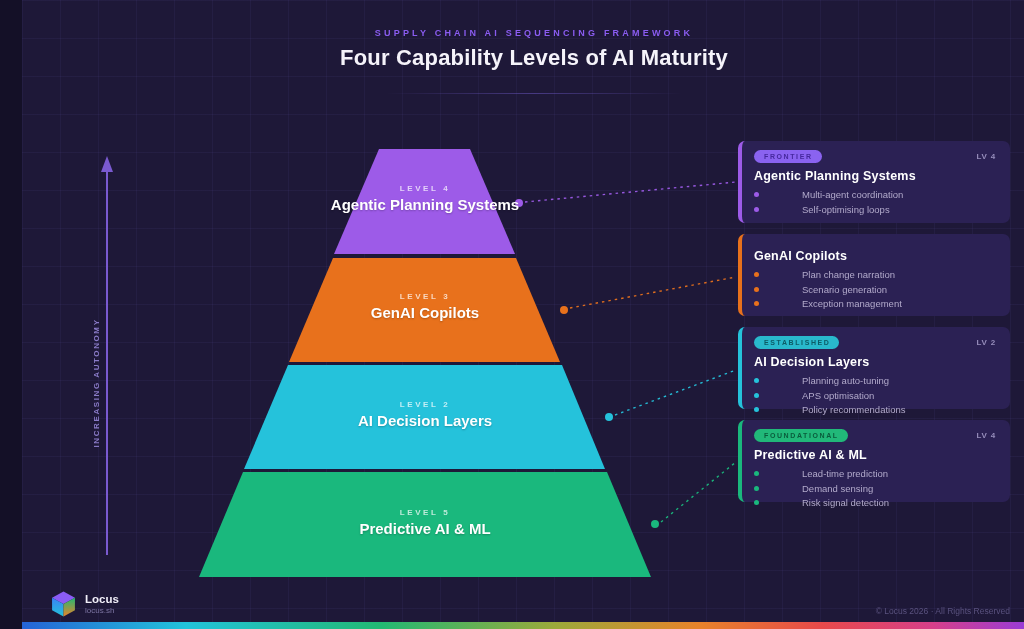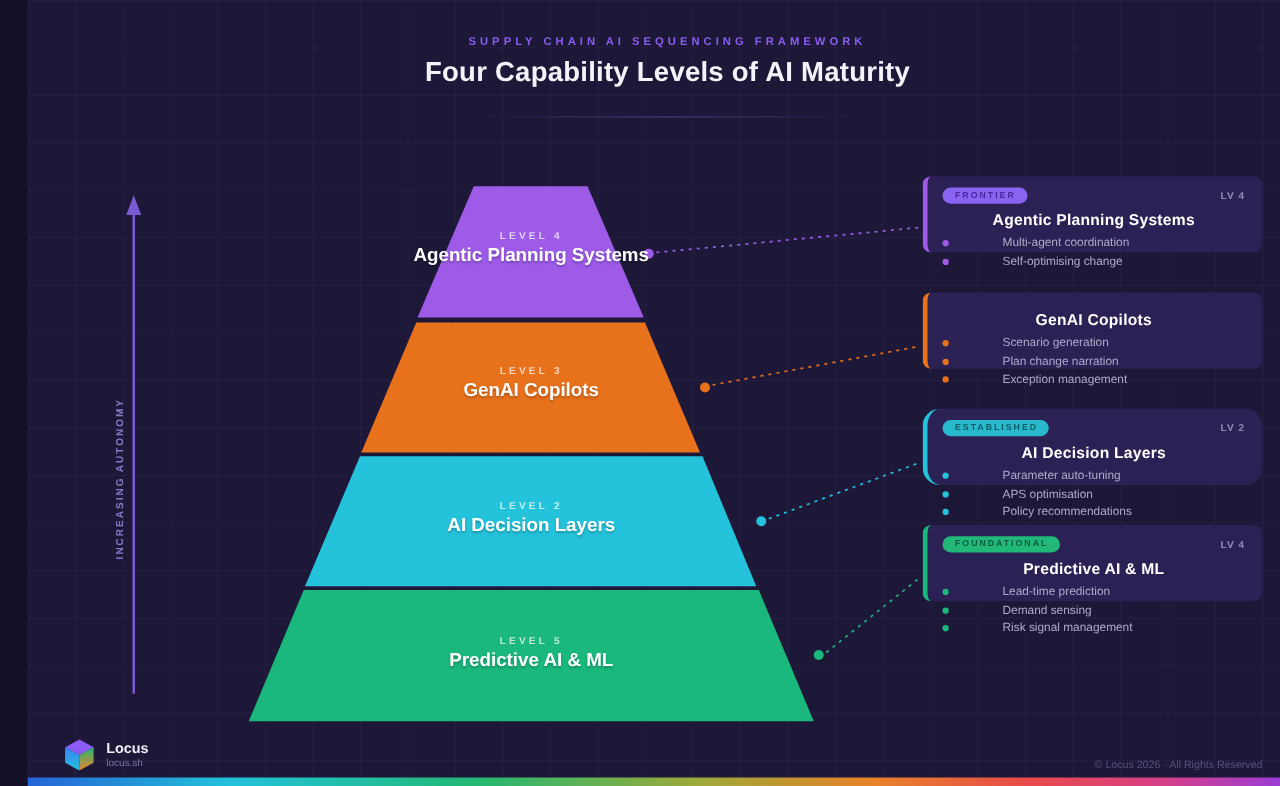--- a/index.html
+++ b/index.html
@@ -26,23 +26,23 @@
     width:96px;text-align:center;font-size:8px;font-weight:bold;letter-spacing:1.6px;color:#8a7bc8;white-space:nowrap;}
   
   .svg-layer{position:absolute;left:0;top:0;width:1024px;height:629px;}
   .pyr-poly{stroke:none;}
   .connector{fill:none;stroke-width:1.4;stroke-dasharray:2.5 4;opacity:0.95;}
   
   .level-label-block{position:absolute;left:253px;width:300px;text-align:center;color:#ffffff;}
   .level-tag{font-size:8px;font-weight:bold;letter-spacing:2.6px;color:rgba(255,255,255,0.72);}
   .level-title{margin-top:3px;font-size:15px;font-weight:bold;color:#ffffff;text-shadow:0 1px 2px rgba(0,0,0,0.25);white-space:nowrap;}
   
-  .card{position:absolute;left:716px;width:272px;height:61px;box-sizing:border-box;
+  .card{position:absolute;left:716px;width:272px;height:82px;box-sizing:border-box;
     background:#2b2154;border-radius:7px;border-left:4px solid #fff;
-    padding:9px 14px 8px 12px;text-align:center;}
+    padding:9px 14px 8px 12px;}
   .card-top{display:flex;align-items:center;justify-content:space-between;}
   .badge{display:inline-block;font-size:7px;font-weight:bold;letter-spacing:1.6px;
     padding:3px 9px 3px 10px;border-radius:999px;}
   .lv{font-size:8px;font-weight:bold;letter-spacing:0.8px;color:#968dbb;}
   .card-title{margin-top:6px;font-size:12.5px;font-weight:bold;color:#ffffff;letter-spacing:0.2px;}
   .bullets{margin-top:6px;}
   .bullet{display:flex;align-items:center;margin-top:3.5px;}
   .bullet-dot{width:5px;height:5px;border-radius:50%;margin-right:8px;flex:none;}
   .bullet-text{font-size:9.5px;color:#b2aacb;padding-left:35px;}
   
@@ -120,53 +120,53 @@
       <span class="lv">LV 4</span>
     </div>
     <div class="card-title">Agentic Planning Systems</div>
     <div class="bullets">
       <div class="bullet">
         <span class="bullet-dot" style="background-color: rgb(157, 91, 232);"></span>
         <span class="bullet-text">Multi-agent coordination</span>
       </div>
       <div class="bullet">
         <span class="bullet-dot" style="background-color: rgb(157, 91, 232);"></span>
-        <span class="bullet-text">Self-optimising change</span>
+        <span class="bullet-text">Self-optimising loops</span>
       </div>
     </div>
   </div>
 
   <div class="card" style="top: 234px; border-left-color: rgb(232, 113, 28);">
     <div class="card-title">GenAI Copilots</div>
     <div class="bullets">
       <div class="bullet">
         <span class="bullet-dot" style="background-color: rgb(232, 113, 28);"></span>
+        <span class="bullet-text">Plan change narration</span>
+      </div>
+      <div class="bullet">
+        <span class="bullet-dot" style="background-color: rgb(232, 113, 28);"></span>
         <span class="bullet-text">Scenario generation</span>
-      </div>
-      <div class="bullet">
-        <span class="bullet-dot" style="background-color: rgb(232, 113, 28);"></span>
-        <span class="bullet-text">Plan change narration</span>
       </div>
       <div class="bullet">
         <span class="bullet-dot" style="background-color: rgb(232, 113, 28);"></span>
         <span class="bullet-text">Exception management</span>
       </div>
     </div>
   </div>
 
-  <div class="card" style="top: 327px; border-left-color: rgb(37, 194, 219); border-radius: 14px;">
+  <div class="card" style="top: 327px; border-left-color: rgb(37, 194, 219);">
     <div class="card-top">
       <span class="badge" style="background-color: rgb(41, 185, 204); color: rgb(12, 92, 102);">ESTABLISHED</span>
       <span class="lv">LV 2</span>
     </div>
     <div class="card-title">AI Decision Layers</div>
     <div class="bullets">
       <div class="bullet">
         <span class="bullet-dot" style="background-color: rgb(37, 194, 219);"></span>
-        <span class="bullet-text">Parameter auto-tuning</span>
+        <span class="bullet-text">Planning auto-tuning</span>
       </div>
       <div class="bullet">
         <span class="bullet-dot" style="background-color: rgb(37, 194, 219);"></span>
         <span class="bullet-text">APS optimisation</span>
       </div>
       <div class="bullet">
         <span class="bullet-dot" style="background-color: rgb(37, 194, 219);"></span>
         <span class="bullet-text">Policy recommendations</span>
       </div>
     </div>
@@ -182,21 +182,21 @@
       <div class="bullet">
         <span class="bullet-dot" style="background-color: rgb(26, 184, 125);"></span>
         <span class="bullet-text">Lead-time prediction</span>
       </div>
       <div class="bullet">
         <span class="bullet-dot" style="background-color: rgb(26, 184, 125);"></span>
         <span class="bullet-text">Demand sensing</span>
       </div>
       <div class="bullet">
         <span class="bullet-dot" style="background-color: rgb(26, 184, 125);"></span>
-        <span class="bullet-text">Risk signal management</span>
+        <span class="bullet-text">Risk signal detection</span>
       </div>
     </div>
   </div>
 
   <div class="footer-brand">
     <svg width="27" height="28" viewBox="0 0 26 26">
       <defs>
         <linearGradient id="cubeRight" x1="0" y1="0" x2="0" y2="1">
           <stop offset="0" stop-color="#22b873"></stop>
             <stop offset="1" stop-color="#e8832a"></stop>

